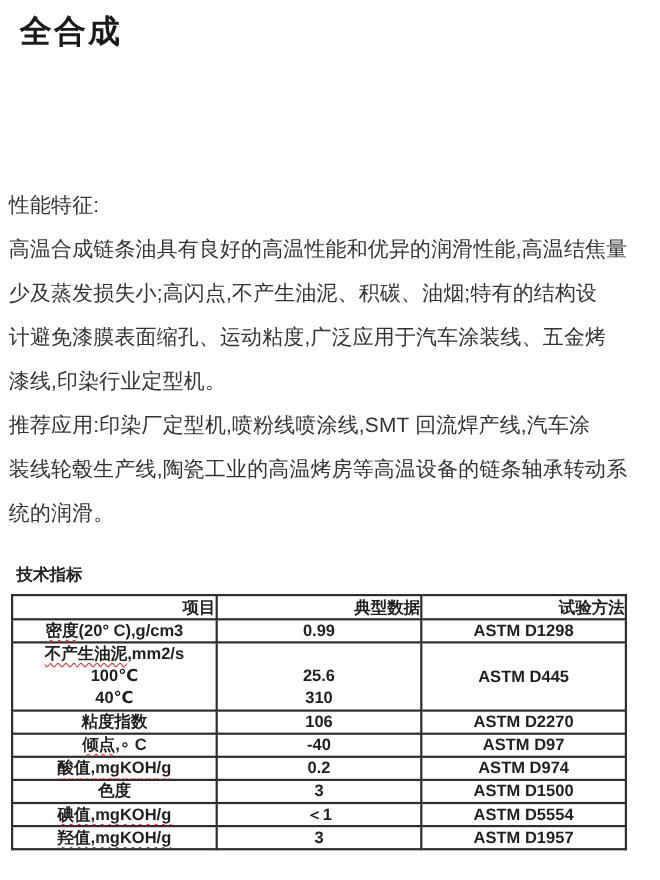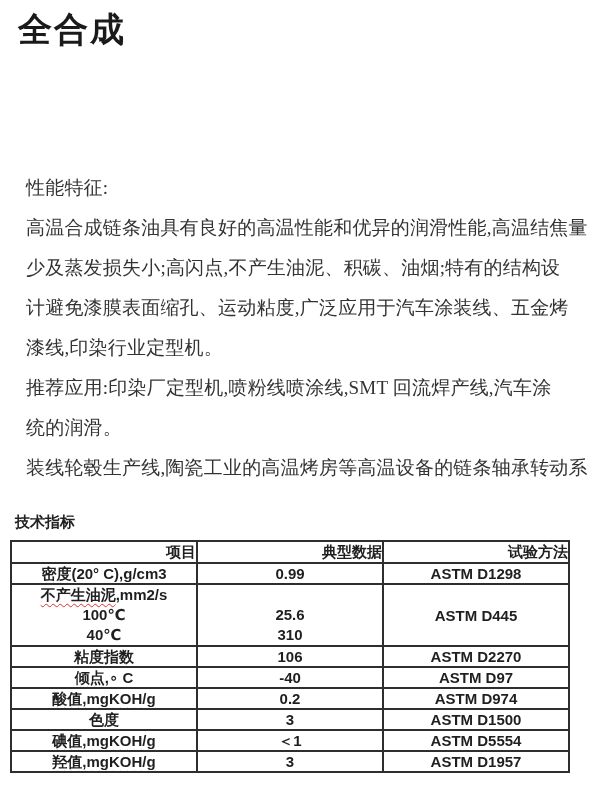--- a/index.html
+++ b/index.html
@@ -9,32 +9,32 @@
     --table-border:#2e2e2e;
     --spell-red:#e0342b;
   }
   html,body{margin:0;padding:0;background:#ffffff;}
   .page{
     position:relative;width:600px;height:800px;background:#ffffff;
     font-family:"Liberation Sans","DejaVu Sans",sans-serif;overflow:hidden;
   }
   .title-black{
     position:absolute;left:18px;top:0px;margin:0;
-    font-size:34px;font-weight:800;letter-spacing:2px;line-height:58px;
+    font-size:29px;font-weight:800;letter-spacing:2px;line-height:58px;
     color:var(--title-black);
     text-align:right;
   }
   .title-red{
     position:absolute;left:18px;top:78px;margin:0;
     font-size:46px;font-weight:800;letter-spacing:1px;line-height:60px;
     color:var(--title-red);
   }
   .intro{
-    position:absolute;left:26px;top:168px;width:575px;
-    font-size:19px;color:var(--body-text);font-family:Liberation Serif, serif;
+    position:absolute;left:8px;top:168px;width:575px;
+    font-size:19px;color:var(--body-text);
   }
   .intro .line{height:40px;line-height:40px;white-space:nowrap;letter-spacing:0.2px;}
   .table-title{
     position:absolute;left:15px;top:513px;
     font-size:15px;font-weight:600;color:#222222;
   }
   table.spec{
     position:absolute;left:10px;top:540px;width:560px;
     border-collapse:collapse;table-layout:fixed;
     font-size:15px;font-weight:600;color:#1f1f1f;
@@ -61,22 +61,22 @@
 <div class="page">
   <h1 class="title-black">全合成</h1>
 
   <div class="intro" id="intro">
       <div class="line">性能特征:</div>
       <div class="line">高温合成链条油具有良好的高温性能和优异的润滑性能,高温结焦量</div>
       <div class="line">少及蒸发损失小;高闪点,不产生油泥、积碳、油烟;特有的结构设</div>
       <div class="line">计避免漆膜表面缩孔、运动粘度,广泛应用于汽车涂装线、五金烤</div>
       <div class="line">漆线,印染行业定型机。</div>
       <div class="line">推荐应用:印染厂定型机,喷粉线喷涂线,SMT 回流焊产线,汽车涂</div>
+      <div class="line">装线轮毂生产线,陶瓷工业的高温烤房等高温设备的链条轴承转动系</div>
       <div class="line">统的润滑。</div>
-      <div class="line">装线轮毂生产线,陶瓷工业的高温烤房等高温设备的链条轴承转动系</div>
     </div>
 
   <div class="table-title">技术指标</div>
 
   <table class="spec">
     <thead>
       <tr id="spec-head">
           <th>项目</th>
           <th>典型数据</th>
           <th>试验方法</th>

